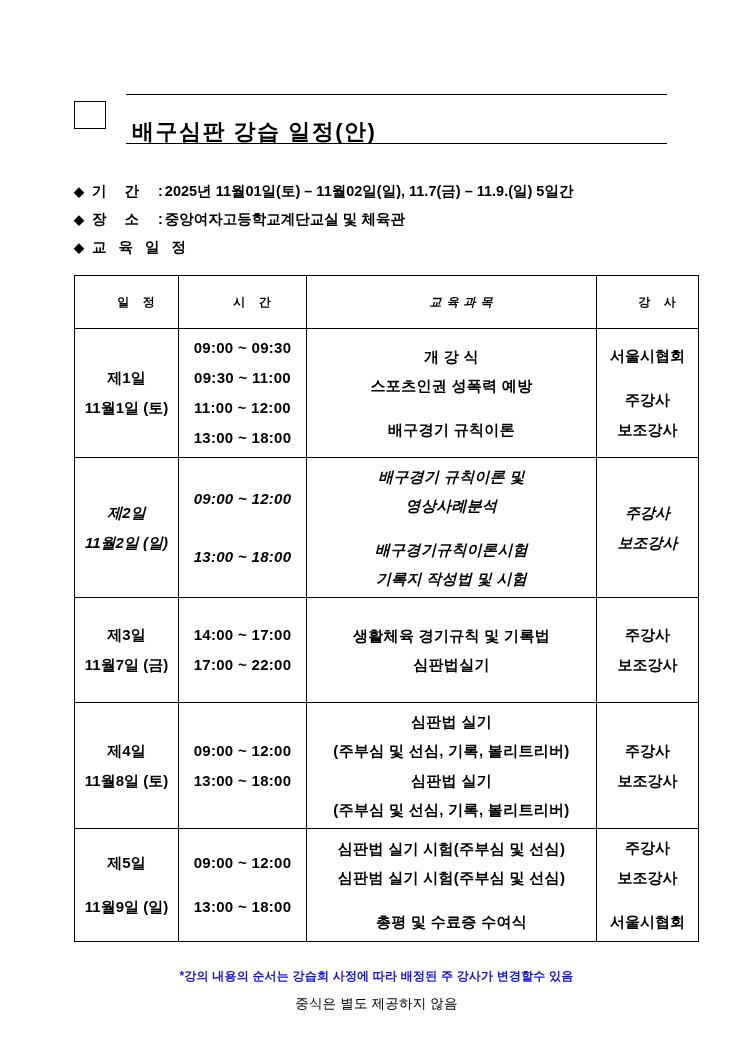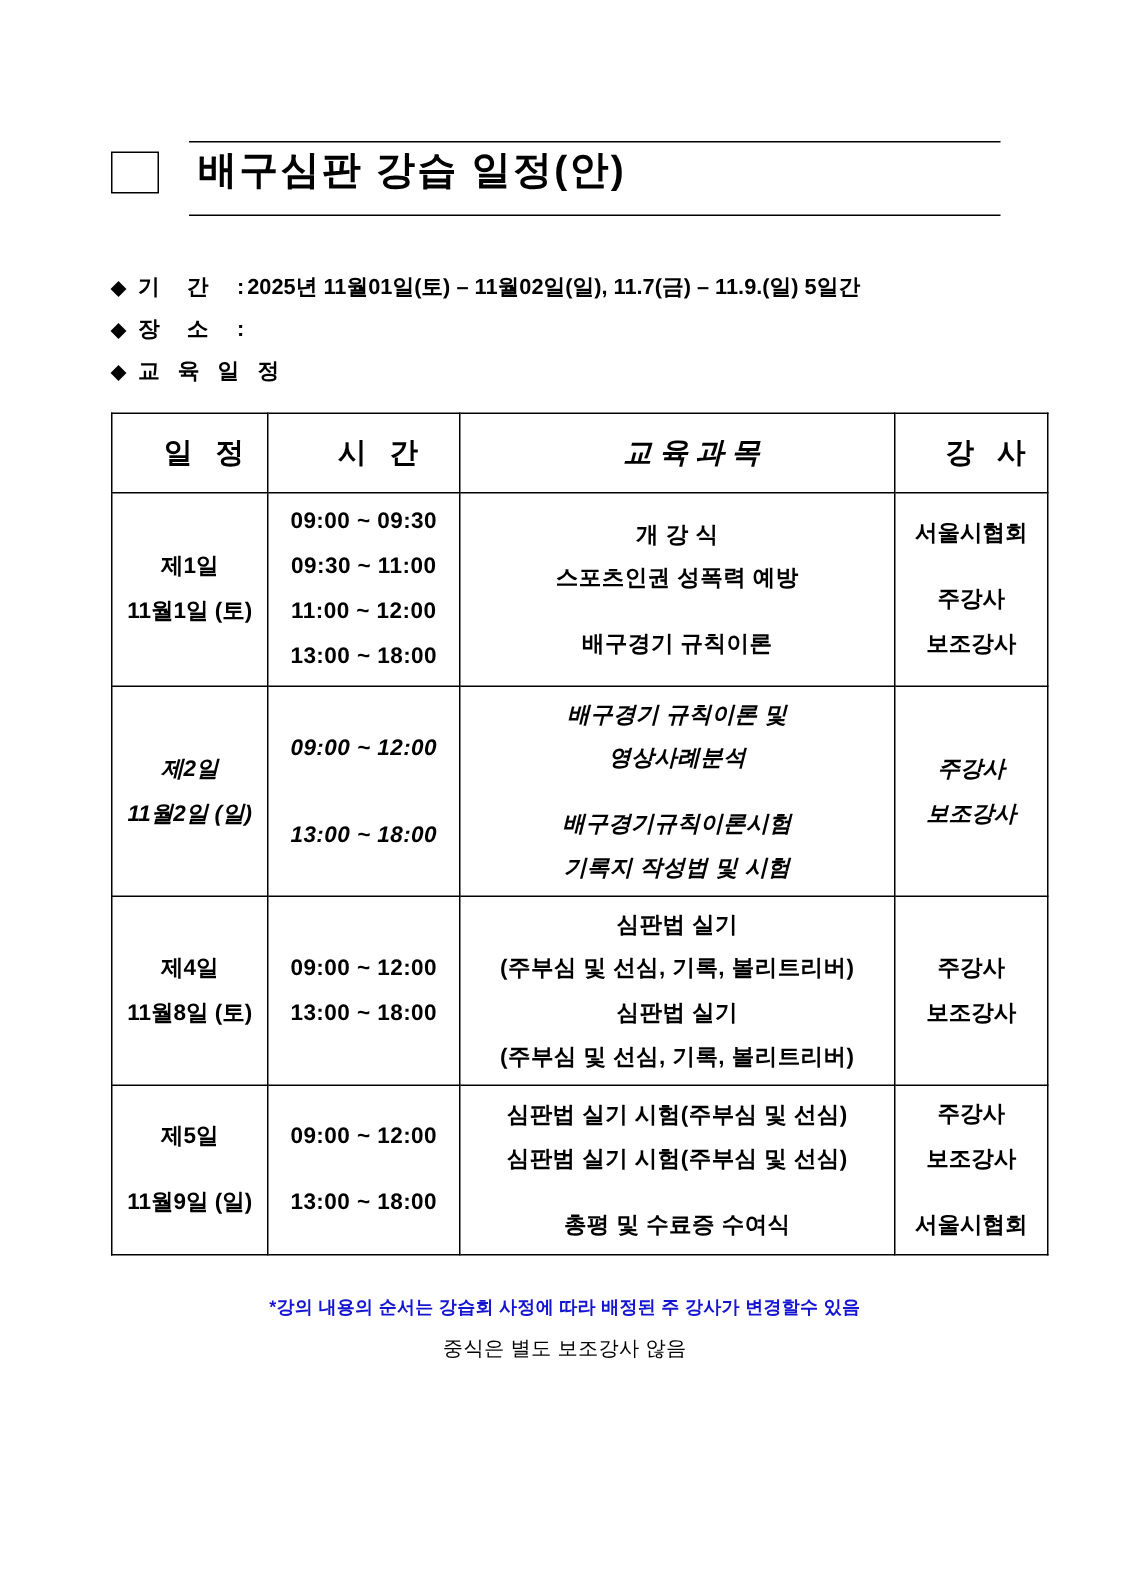--- a/index.html
+++ b/index.html
@@ -47,22 +47,22 @@
     left: 0px;
     top: 9px;
     width: 32px;
     height: 28px;
     border: 1.5px solid #000;
     box-sizing: border-box;
   }
   .title-text {
     position: absolute;
     left: 58px;
-    top: 4px;
-    font-size: 26px;
+    top: 25px;
+    font-size: 22px;
     font-weight: bold;
     letter-spacing: 1.5px;
     white-space: nowrap;
   }
 
   
   .info-list {
     margin-top: 38px;
     margin-left: 0px;
   }
@@ -107,21 +107,21 @@
   table.schedule td {
     border: 1px solid #000;
     text-align: center;
     vertical-align: middle;
     font-size: 15px;
     font-weight: bold;
     padding: 4px 2px;
   }
   table.schedule thead th {
     height: 44px;
-    font-size: 19px;
+    font-size: 12px;
     letter-spacing: 5px;
     padding-left: 26px;
   }
   thead th.col-subject {
     letter-spacing: 2px;
     font-style: italic;
   }
   .col-day   { width: 104px; }
   .col-time  { width: 128px; }
   .col-subj  { width: 290px; }
@@ -175,20 +175,21 @@
       <span class="diamond">◆</span>
       <span class="info-label">기      간</span>
       <span class="info-sep">:</span>
       <span class="info-value">2025년 11월01일(토) – 11월02일(일), 11.7(금) – 11.9.(일) 5일간</span>
     </div>
 
     <div class="info-line">
       <span class="diamond">◆</span>
       <span class="info-label">장      소</span>
       <span class="info-sep">:</span>
+      <span class="info-value">중앙여자고등학교계단교실 및 체육관</span>
     </div>
 
     <div class="info-line no-colon">
       <span class="diamond">◆</span>
       <span class="info-label">교 육 일 정</span>
     </div>
 
   </div>
 
   <table class="schedule">
@@ -250,20 +251,38 @@
           <div class="spacer-line"></div>
           <div>배구경기규칙이론시험</div>
           <div>기록지 작성법 및 시험</div>
         </td>
         <td class="cell-inst">
           <div>주강사</div>
           <div>보조강사</div>
         </td>
       </tr>
 
+      <tr class="row-d3">
+        <td class="cell-day">
+          <div>제3일</div>
+          <div>11월7일 (금)</div>
+        </td>
+        <td class="cell-time">
+          <div>14:00 ~ 17:00</div>
+          <div>17:00 ~ 22:00</div>
+        </td>
+        <td class="cell-subj">
+          <div>생활체육 경기규칙 및 기록법</div>
+          <div>심판법실기</div>
+        </td>
+        <td class="cell-inst">
+          <div>주강사</div>
+          <div>보조강사</div>
+        </td>
+      </tr>
 
       <tr class="row-d4">
         <td class="cell-day">
           <div>제4일</div>
           <div>11월8일 (토)</div>
         </td>
         <td class="cell-time">
           <div>09:00 ~ 12:00</div>
           <div>13:00 ~ 18:00</div>
         </td>
@@ -301,15 +320,15 @@
           <div>보조강사</div>
           <div class="spacer-line"></div>
           <div>서울시협회</div>
         </td>
       </tr>
 
     </tbody>
   </table>
 
   <div class="note-blue">*강의 내용의 순서는 강습회 사정에 따라 배정된 주 강사가 변경할수 있음</div>
-  <div class="note-plain">중식은 별도 보조강사 않음</div>
+  <div class="note-plain">중식은 별도 제공하지 않음</div>
 
 </div>
 
 </body></html>

